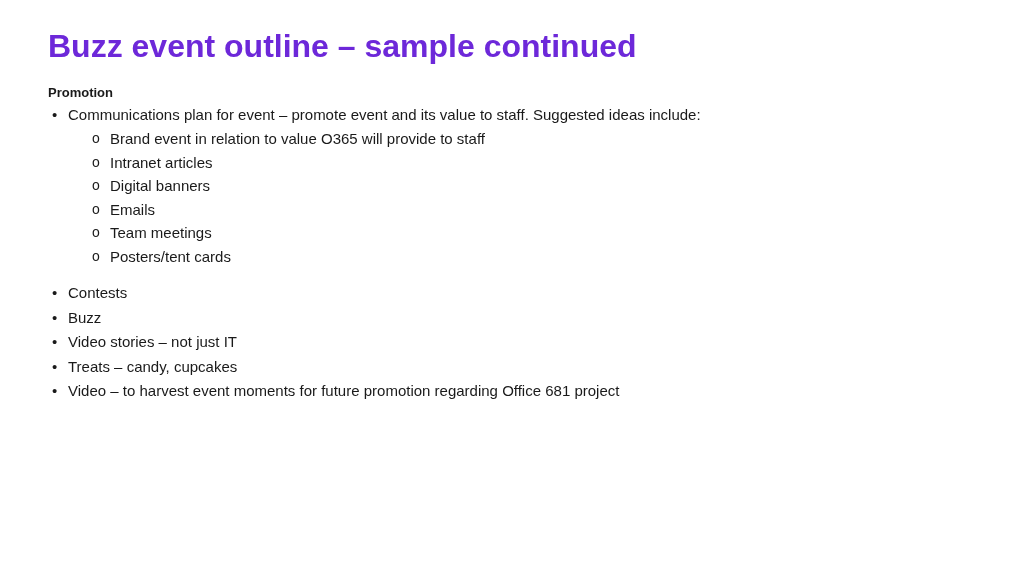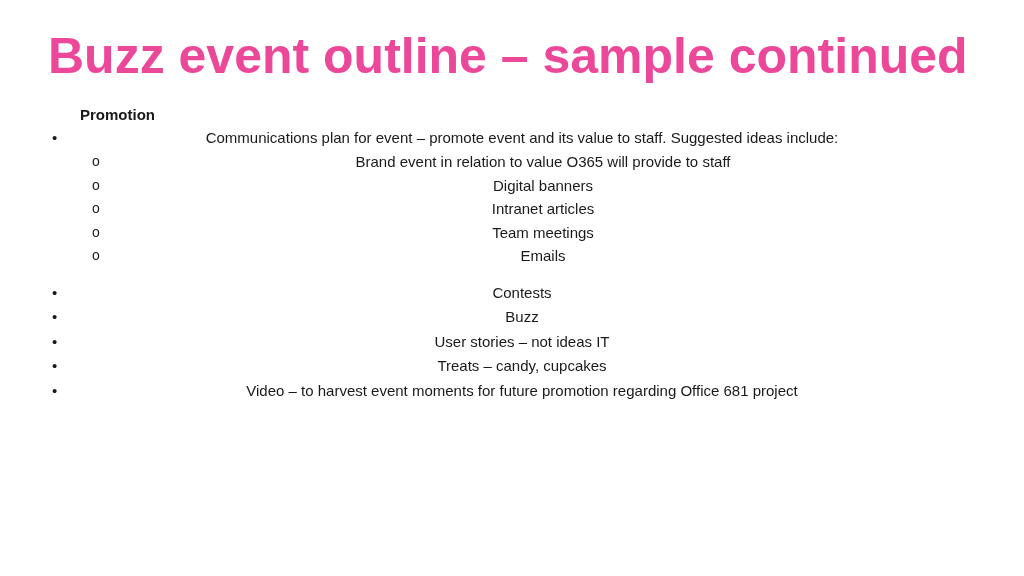--- a/index.html
+++ b/index.html
@@ -20,39 +20,37 @@
 
     .slide {
       width: 1024px;
       height: 576px;
       padding: 28px 48px 28px 48px;
       display: flex;
       flex-direction: column;
     }
 
     .slide-title {
-      font-size: 50px;
+      font-size: 32px;
       font-weight: 700;
-      color: #ec4899;
+      color: #6d28d9;
       margin-bottom: 20px;
       line-height: 1.15;
     }
 
     .section-heading {
-      font-size: 15px;
+      font-size: 13px;
       font-weight: 700;
       color: #1a1a1a;
       margin-bottom: 4px;
-      margin-left: 32px;
     }
 
     .bullet-list {
       list-style: none;
       margin-bottom: 14px;
-      text-align: center;
     }
 
     .bullet-list > li {
       position: relative;
       padding-left: 20px;
       margin-bottom: 2px;
       line-height: 1.5;
       font-size: 15px;
     }
 
@@ -92,31 +90,32 @@
 <div class="slide">
   <h1 class="slide-title">Buzz event outline – sample continued</h1>
 
   <div>
     <p class="section-heading">Promotion</p>
     <ul class="bullet-list">
       <li>
         <span>Communications plan for event – promote event and its value to staff. Suggested ideas include:</span>
         <ul class="sub-list">
           <li>Brand event in relation to value O365 will provide to staff</li>
+          <li>Intranet articles</li>
           <li>Digital banners</li>
-          <li>Intranet articles</li>
+          <li>Emails</li>
           <li>Team meetings</li>
-          <li>Emails</li>
+          <li>Posters/tent cards</li>
         </ul>
       </li>
     </ul>
   </div>
 
   <div>
     <ul class="bullet-list">
       <li>Contests</li>
       <li>Buzz</li>
-      <li>User stories – not ideas IT</li>
+      <li>Video stories – not just IT</li>
       <li>Treats – candy, cupcakes</li>
       <li>Video – to harvest event moments for future promotion regarding Office 681 project</li>
     </ul>
   </div>
 </div>
 
 </body></html>

